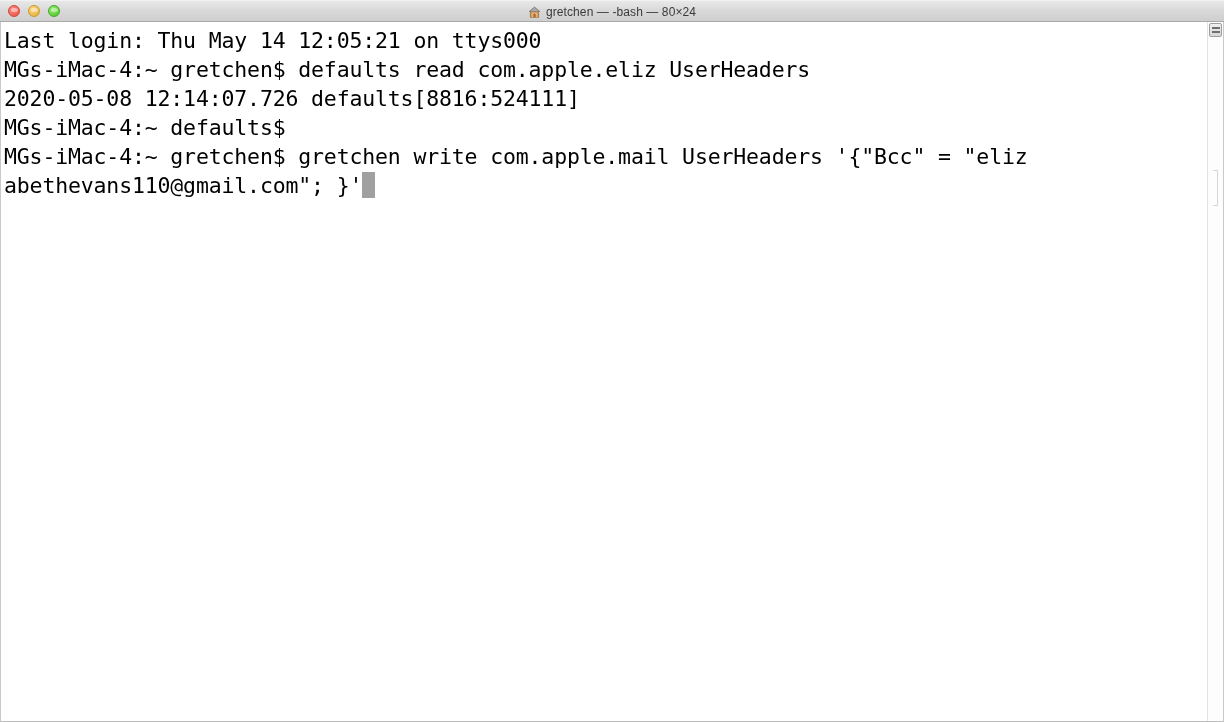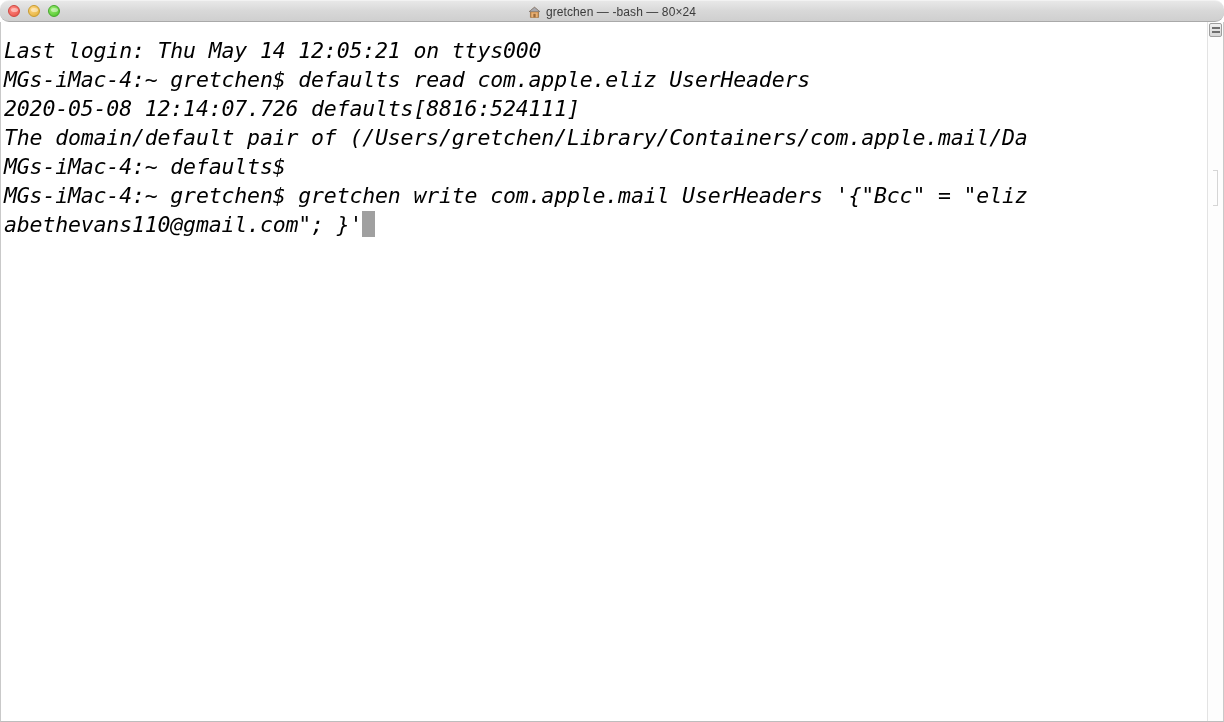--- a/index.html
+++ b/index.html
@@ -28,21 +28,20 @@
   .titlebar {
     position: relative;
     height: 22px;
     min-height: 22px;
     box-sizing: border-box;
     background: linear-gradient(to bottom, #e8e8e8 0%, #d8d8d8 50%, #cfcfcf 100%);
     border-bottom: 1px solid #a9a9a9;
     border-top: 1px solid #f2f2f2;
     display: flex;
     align-items: center;
-    border-radius: 9px;
   }
 
   .traffic-lights {
     display: flex;
     align-items: center;
     gap: 8px;
     padding-left: 8px;
   }
   .light {
     width: 12px;
@@ -107,24 +106,23 @@
     border-left: 1px solid #c9c9c9;
     border-right: 1px solid #c9c9c9;
     border-bottom: 1px solid #bdbdbd;
     box-sizing: border-box;
     display: flex;
     overflow: hidden;
   }
 
   .term-screen {
     flex: 1 1 auto;
-    padding: 14px 0 0 3px;
+    padding: 4px 0 0 3px;
     box-sizing: border-box;
     overflow: hidden;
-    font-style: italic;
   }
 
   .term-line {
     font-family: "DejaVu Sans Mono", "Liberation Mono", monospace;
     font-size: 21.5px;
     line-height: 29px;
     color: #000000;
     white-space: pre;
     letter-spacing: -0.15px;
     height: 29px;
@@ -206,21 +204,20 @@
       </svg>
       <span class="title-text">gretchen — -bash — 80×24</span>
     </div>
   </div>
 
   <div class="term-body">
     <div class="term-screen">
       <div class="term-line">Last login: Thu May 14 12:05:21 on ttys000</div>
       <div class="term-line">MGs-iMac-4:~ gretchen$ defaults read com.apple.eliz UserHeaders</div>
       <div class="term-line">2020-05-08 12:14:07.726 defaults[8816:524111]</div>
-      <div class="term-line">The domain/default pair of (/Users/gretchen/Library/Containers/com.apple.mail/Da</div>
       <div class="term-line">MGs-iMac-4:~ defaults$</div>
       <div class="term-line">MGs-iMac-4:~ gretchen$ gretchen write com.apple.mail UserHeaders '{"Bcc" = "eliz</div>
       <div class="term-line cursor-line"><span>abethevans110@gmail.com"; }'</span><span class="block-cursor"></span></div>
     </div>
 
     <div class="scrollbar">
       <div class="scroll-thumb-top"></div>
       <div class="scroll-mark"></div>
     </div>
   </div>

